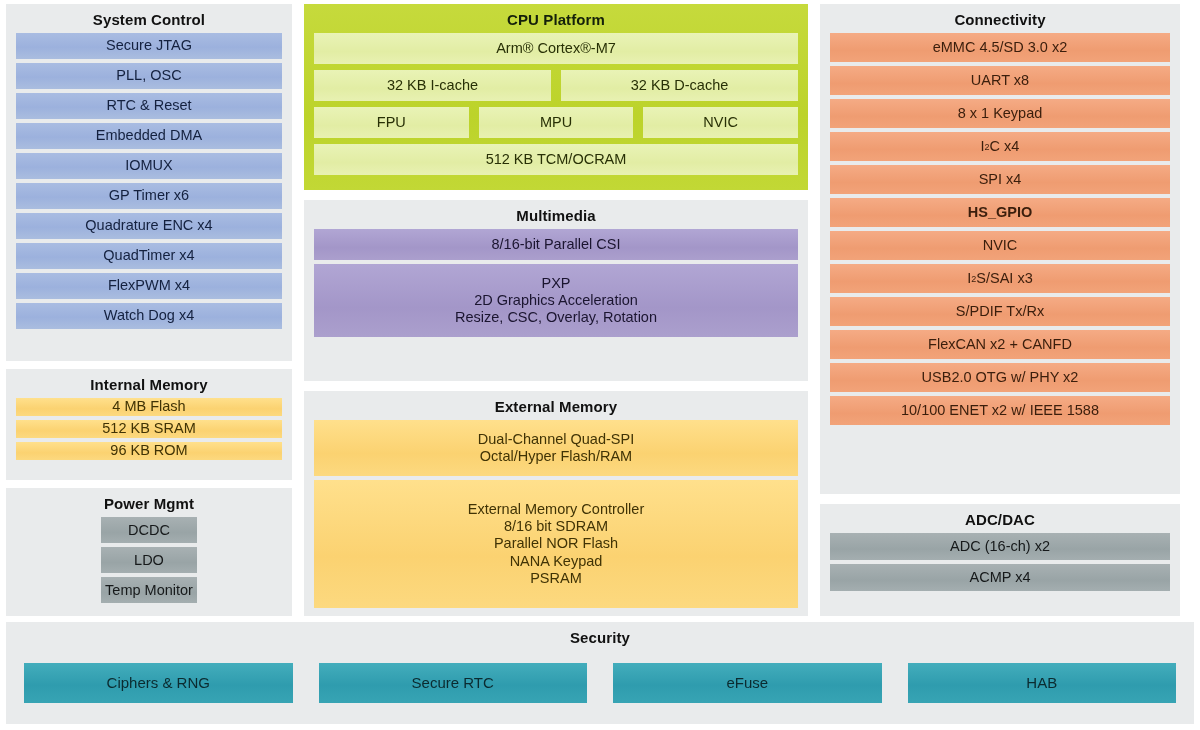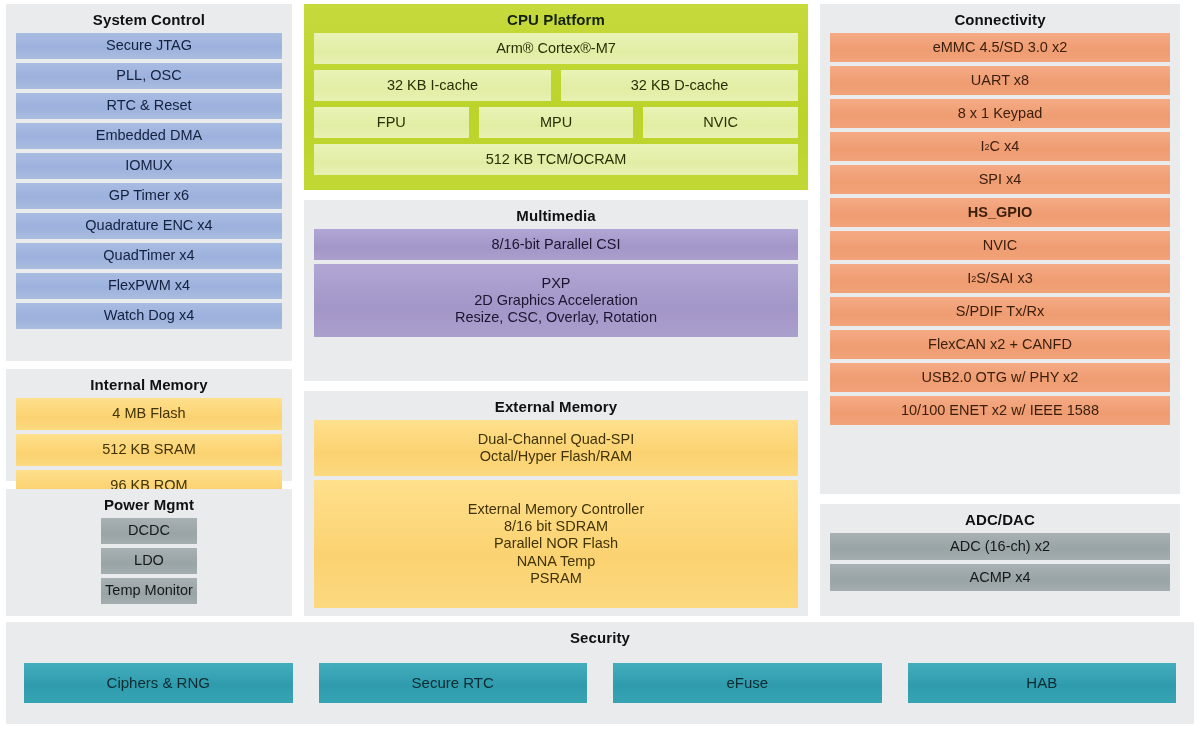--- a/index.html
+++ b/index.html
@@ -69,21 +69,21 @@
   .teal   {background:linear-gradient(180deg,#43adbc 0%,#2f9cae 55%,#37a4b4 100%);color:#0b2b30;}
 
   
   .panel.cpu{background:linear-gradient(180deg,#c6da3c 0%,#bcd32a 60%,#c2d835 100%);padding:4px 10px 9px 10px;}
   .panel.cpu .panel-title{color:#14200a;}
 
   
   .system-control{height:358px;}
   .system-control .blk{height:26px;}
   .internal-memory{height:112px;}
-  .internal-memory .blk{height:32px;}
+  .internal-memory .blk{height:18px;}
   .power-mgmt{height:128px;align-items:center;}
   .power-mgmt .blk{height:26px;}
 
   
   .cpu{height:190px;}
   .cpu .cpu-rows{display:flex;flex-direction:column;gap:6px;flex:1;}
   .cpu-row{display:flex;gap:10px;}
   .cpu-row .blk{flex:1;height:31px;}
   .multimedia{height:185px;}
   .multimedia .blk{height:31px;}
@@ -196,21 +196,21 @@
         <div class="panel-title">External Memory</div>
         <div class="rows">
           <div class="blk yellow multi emA">
             <span>Dual-Channel Quad-SPI</span>
             <span>Octal/Hyper Flash/RAM</span>
           </div>
           <div class="blk yellow multi emB">
             <span>External Memory Controller</span>
             <span>8/16 bit SDRAM</span>
             <span>Parallel NOR Flash</span>
-            <span>NANA Temp</span>
+            <span>NANA Keypad</span>
             <span>PSRAM</span>
           </div>
         </div>
       </div>
 
     </div>
 
     <div class="col-right">
 
       <div class="panel connectivity">

